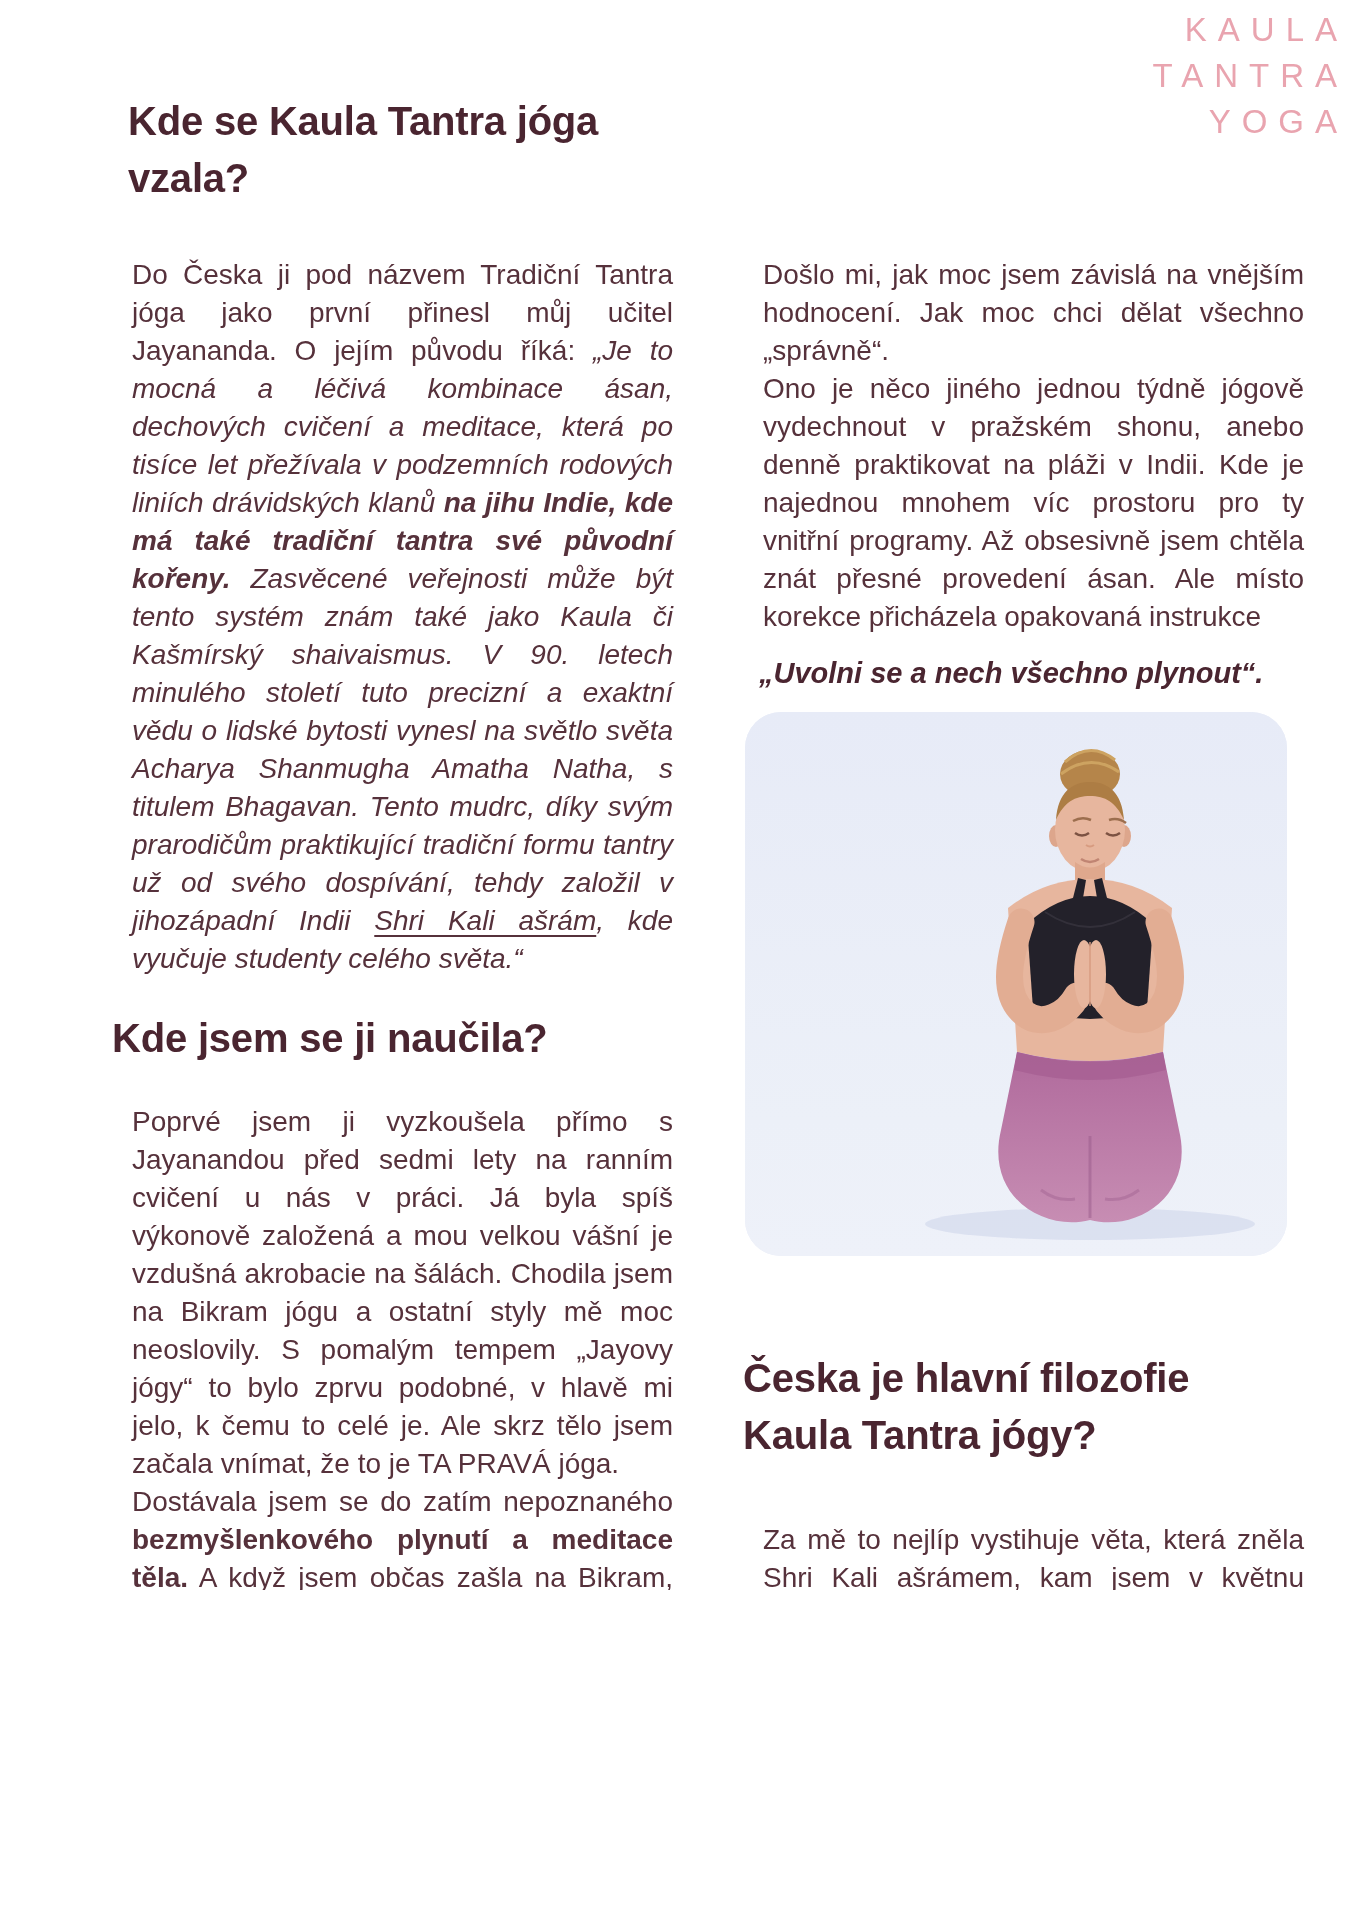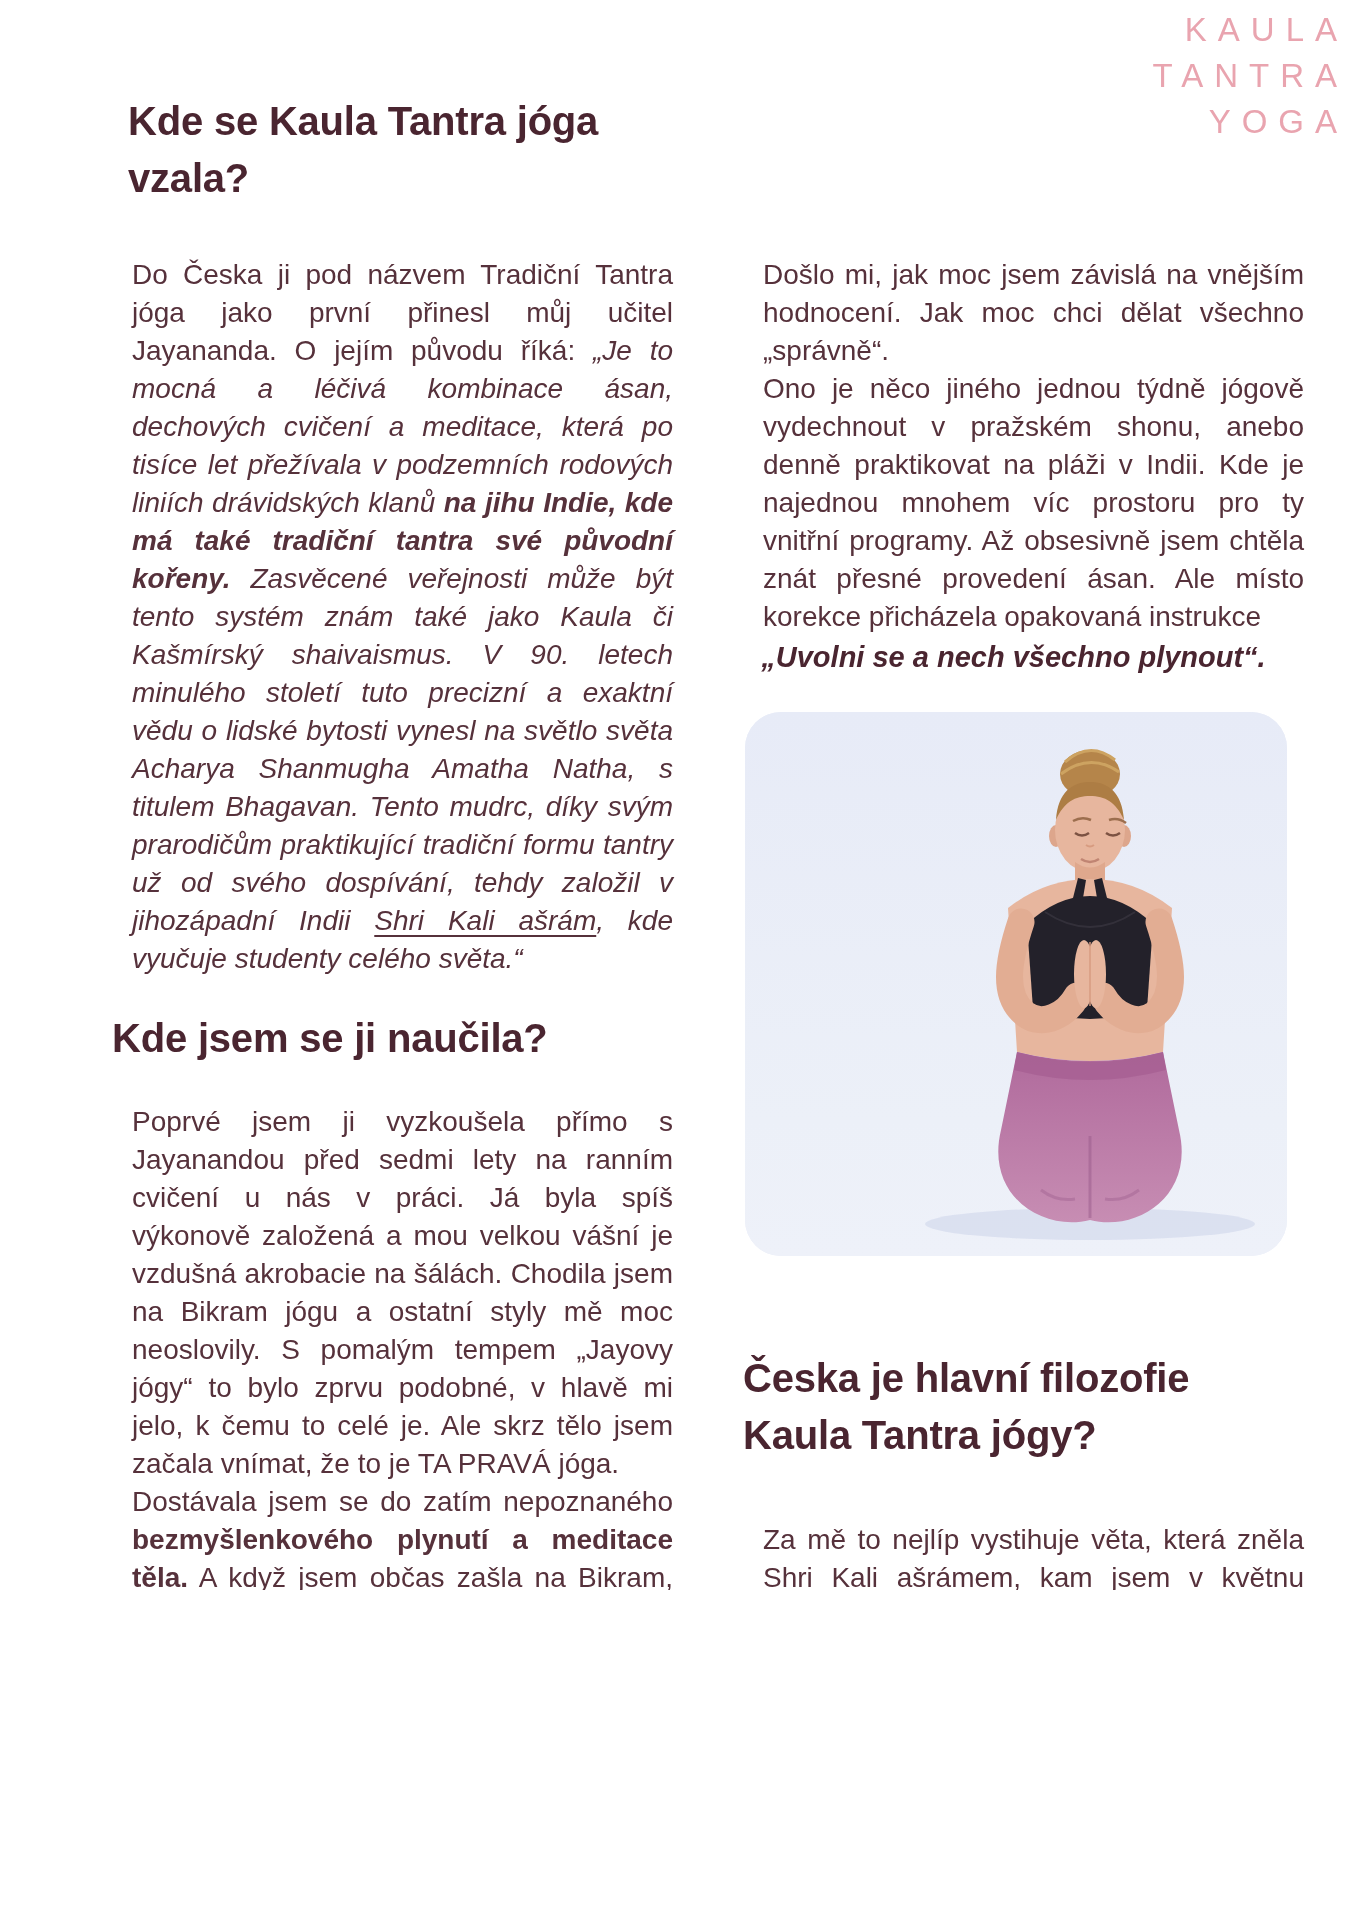--- a/index.html
+++ b/index.html
@@ -55,21 +55,21 @@
   <p class="body-text abs" style="left:112px;top:228px;width:541px;"><span class="seg-r">Do Česka ji pod názvem Tradiční Tantra jóga jako první přinesl můj učitel Jayananda. O jejím původu říká: </span><span class="seg-i">„Je to mocná a léčivá kombinace ásan, dechových cvičení a meditace, která po tisíce let přežívala v podzemních rodových liniích drávidských klanů </span><span class="seg-bi">na jihu Indie, kde má také tradiční tantra své původní kořeny.</span><span class="seg-i"> Zasvěcené veřejnosti může být tento systém znám také jako Kaula či Kašmírský shaivaismus. V 90. letech minulého století tuto precizní a exaktní vědu o lidské bytosti vynesl na světlo světa Acharya Shanmugha Amatha Natha, s titulem Bhagavan. Tento mudrc, díky svým prarodičům praktikující tradiční formu tantry už od svého dospívání, tehdy založil v jihozápadní Indii </span><span class="seg-iu">Shri Kali ašrám</span><span class="seg-i">, kde vyučuje studenty celého světa.“</span></p>
 
   <h2 class="heading abs" style="left:112px;top:977px;width:560px;">Kde jsem se ji naučila?</h2>
 
   <p class="body-text abs" style="left:112px;top:1075px;width:541px;"><span class="seg-r">Poprvé jsem ji vyzkoušela přímo s Jayanandou před sedmi lety na ranním cvičení u nás v práci. Já byla spíš výkonově založená a mou velkou vášní je vzdušná akrobacie na šálách. Chodila jsem na Bikram jógu a ostatní styly mě moc neoslovily. S pomalým tempem „Jayovy jógy“ to bylo zprvu podobné, v hlavě mi jelo, k čemu to celé je. Ale skrz tělo jsem začala vnímat, že to je TA PRAVÁ jóga.
 Dostávala jsem se do zatím nepoznaného </span><span class="seg-b">bezmyšlenkového plynutí a meditace těla.</span><span class="seg-r"> A když jsem občas zašla na Bikram, ásany, které mi dřív nešly, najednou šly samy. Takže když pak zmínil, že pořádá zimní jógové prázdniny v jižní Indii, neváhala jsem a v lednu 2017 na měsíc odletěla. Bylo to transformační.</span></p>
 
   <p class="body-text abs" style="left:743px;top:228px;width:541px;">Došlo mi, jak moc jsem závislá na vnějším hodnocení. Jak moc chci dělat všechno „správně“.
 Ono je něco jiného jednou týdně jógově vydechnout v pražském shonu, anebo denně praktikovat na pláži v Indii. Kde je najednou mnohem víc prostoru pro ty vnitřní programy. Až obsesivně jsem chtěla znát přesné provedení ásan. Ale místo korekce přicházela opakovaná instrukce</p>
 
-  <blockquote class="quote abs" style="left:743px;top:637px;width:541px;margin:0;white-space:nowrap;text-align:center;">„Uvolni se a nech všechno plynout“.</blockquote>
+  <blockquote class="quote abs" style="left:743px;top:637px;width:541px;margin:16px;white-space:nowrap;text-align:left;">„Uvolni se a nech všechno plynout“.</blockquote>
 
   <div class="photo-card">
     <svg viewBox="0 0 542 544" xmlns="http://www.w3.org/2000/svg">
       <defs>
         <linearGradient id="bg" x1="0" y1="0" x2="0" y2="1">
           <stop offset="0" stop-color="#e7ebf7"></stop>
           <stop offset="0.75" stop-color="#ecf0f8"></stop>
           <stop offset="1" stop-color="#eef1f9"></stop>
         </linearGradient>
         <linearGradient id="pants" x1="0" y1="0" x2="0" y2="1">

